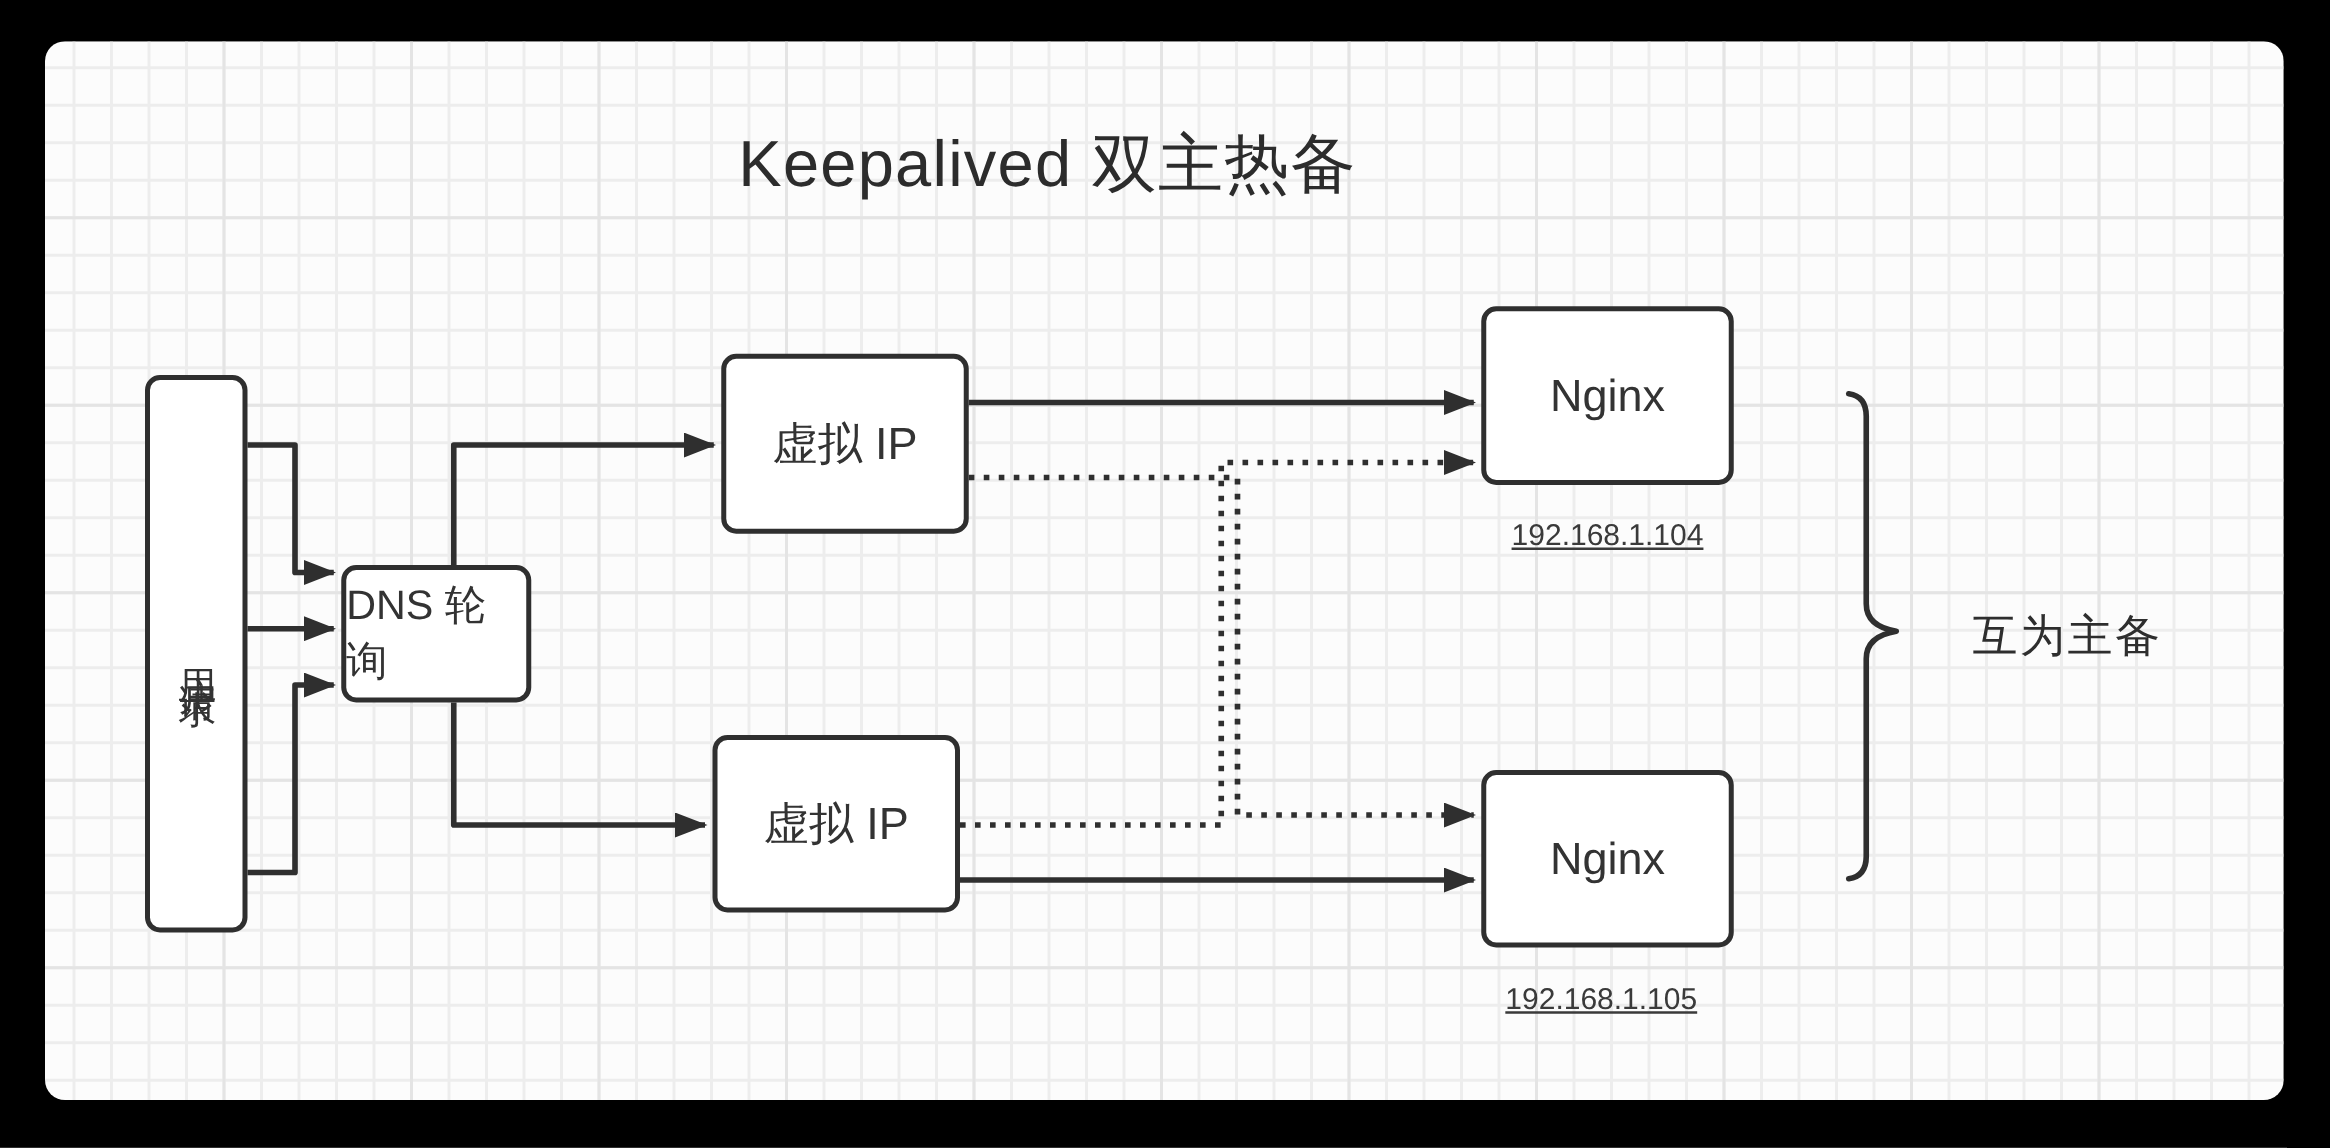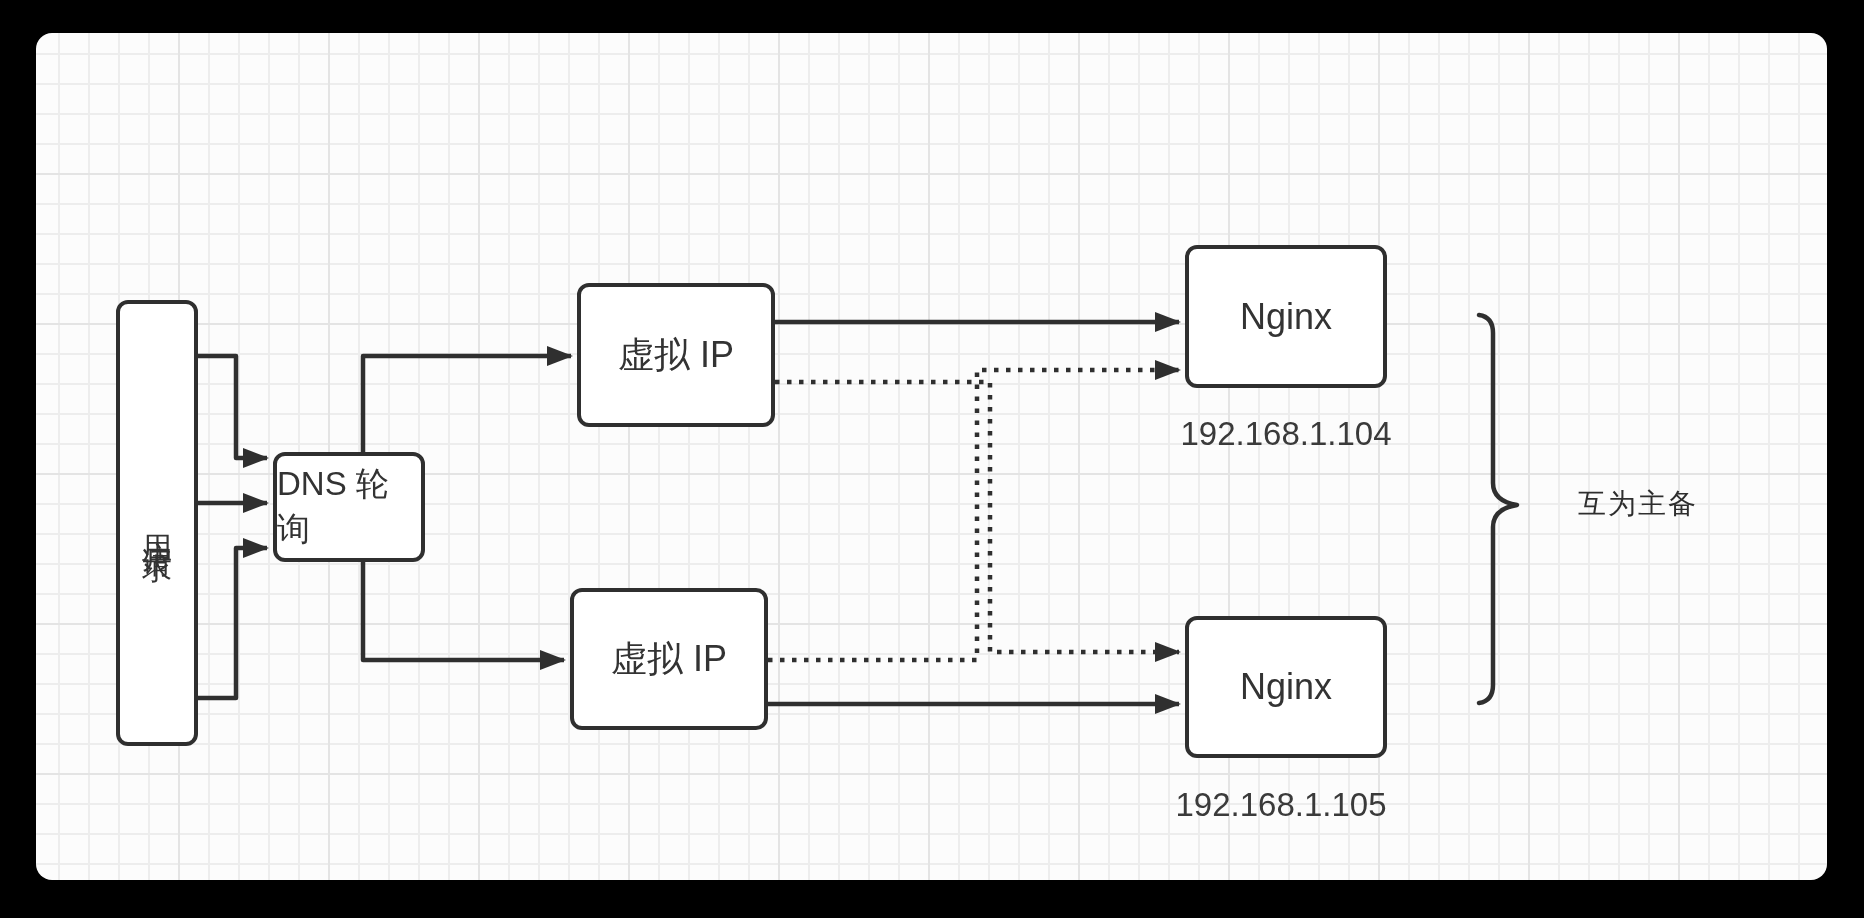--- a/index.html
+++ b/index.html
@@ -21,27 +21,27 @@
         display:flex;align-items:center;justify-content:center;
         color:#333;box-sizing:border-box;}
   .node-user{left:80px;top:267px;width:82px;height:446px;}
   .vtext{writing-mode:vertical-rl;text-orientation:upright;font-size:30px;
          letter-spacing:6px;line-height:1;color:#333;}
   .node-dns{left:237px;top:419px;width:152px;height:110px;font-size:33px;}
   .node-vip1{left:541px;top:250px;width:198px;height:144px;font-size:36px;}
   .node-vip2{left:534px;top:555px;width:198px;height:142px;font-size:36px;}
   .node-ng1{left:1149px;top:212px;width:202px;height:143px;font-size:36px;}
   .node-ng2{left:1149px;top:583px;width:202px;height:142px;font-size:36px;}
-  .caption{position:absolute;transform:translateX(-50%);font-size:33px;color:#3a3a3a;
-           white-space:nowrap;}
+  .caption{position:absolute;transform:translateX(-50%);font-size:24px;color:#3a3a3a;
+           white-space:nowrap;text-decoration:underline;}
   .cap-vip1{left:630px;top:424px;}
   .cap-vip2{left:626px;top:753px;}
   .cap-ng1{left:1250px;top:382px;}
   .cap-ng2{left:1245px;top:753px;}
-  .brace-label{position:absolute;left:1542px;top:452px;font-size:28px;color:#2e2e2e;
+  .brace-label{position:absolute;left:1542px;top:452px;font-size:36px;color:#2e2e2e;
                white-space:nowrap;letter-spacing:2px;}
   svg{display:block;}
 </style>
 </head>
 <body>
 
 <div class="stage">
   <div class="canvas">
 
     <svg class="layer" viewBox="0 0 1791 847">
@@ -62,20 +62,21 @@
         <path d="M739,289 H1143" marker-end="url(#ah)"></path>
         <path d="M732,671 H1143" marker-end="url(#ah)"></path>
 
         <path d="M739,349 H954 V619 H1143" marker-end="url(#ah)" stroke-dasharray="4.5 7.5"></path>
         <path d="M732,627 H941 V337 H1143" marker-end="url(#ah)" stroke-dasharray="4.5 7.5"></path>
 
         <path d="M1443,282 Q1457,284 1457,300 L1457,450 Q1457,468 1481,472 Q1457,476 1457,494 L1457,652 Q1457,668 1443,670" stroke-linecap="round"></path>
       </g>
     </svg>
 
+    <div class="title">Keepalived 双主热备</div>
 
     <div class="node node-user">
       <span class="vtext">用户请求</span>
     </div>
 
     <div class="node node-dns">
       <span>DNS 轮询</span>
     </div>
 
     <div class="node node-vip1">

